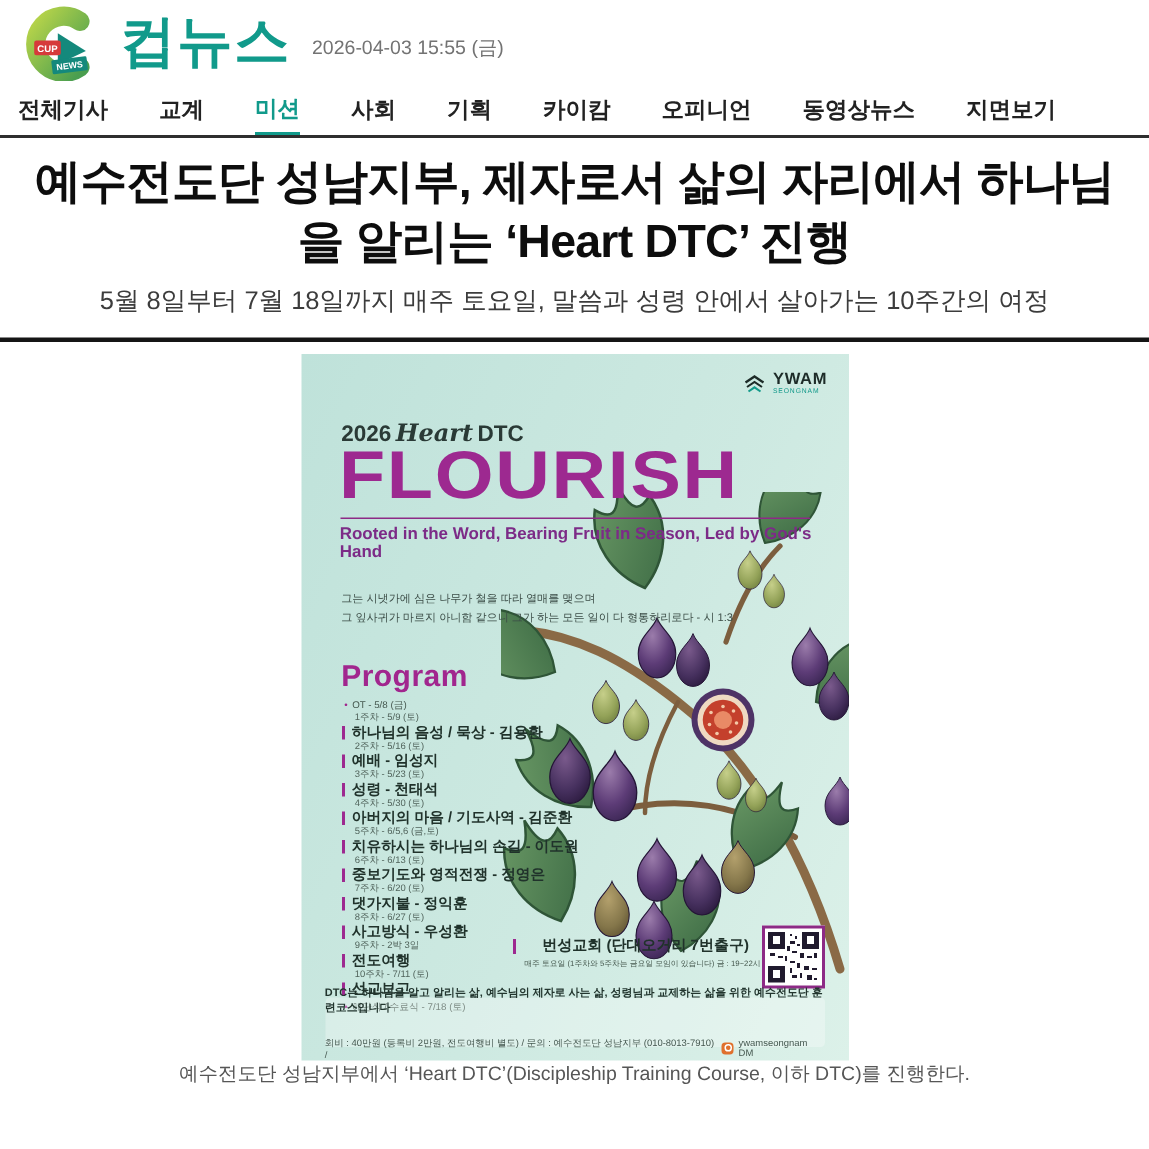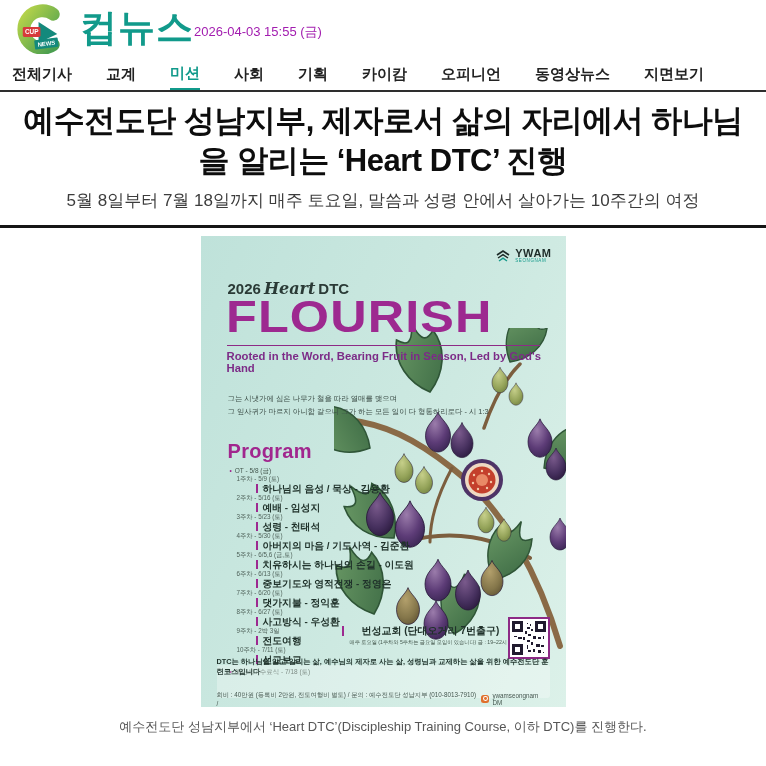--- a/index.html
+++ b/index.html
@@ -4,21 +4,21 @@
 <style>
   * { margin:0; padding:0; box-sizing:border-box; }
   html,body { width:766px; height:766px; background:#fff; overflow:hidden;
     font-family:"Liberation Sans","DejaVu Sans",sans-serif; }
   .page { width:766px; height:766px; background:#fff; }
 
   
   .site-header { display:flex; align-items:center; height:58px; padding:0 10px; }
   .logo-wrap { display:flex; align-items:center; gap:6px; cursor:pointer; }
   .wordmark { font-size:37px; font-weight:bold; color:#119a8b; letter-spacing:1px; line-height:1; padding-bottom:4px;}
-  .header-date { color:#a21caf; font-size:13px; padding-top:6px; }
+  .header-date { color:#737373; font-size:13px; margin-left:14px; padding-top:6px; }
 
   
   .main-nav { display:flex; align-items:center; gap:34px; padding:0 12px; height:34px;
     border-bottom:2px solid #2e2e2e; }
   .nav-item { font-size:15px; font-weight:bold; color:#222; cursor:pointer; line-height:30px; }
   .nav-item.active { color:#119a8b; border-bottom:2px solid #119a8b; }
 
   
   .headline { text-align:center; font-size:31px; font-weight:900; color:#0d0d0d;
     line-height:1.28; letter-spacing:-0.5px; margin:9px 14px 0; }
@@ -50,42 +50,42 @@
   .tagline { position:absolute; top:114px; left:26px; z-index:3; font-size:11.3px; font-weight:bold; color:#7c2b87; }
 
   .verse { position:absolute; top:157px; left:27px; z-index:3; font-size:7.4px; line-height:1.75; color:#3b4c46; }
 
   .program-h, .place-h { font-size:20px; font-weight:900; color:#a1268e; letter-spacing:0.3px; }
   .program { position:absolute; top:204px; left:27px; width:190px; z-index:3; }
   .p-side { font-size:6.5px; color:#45584f; line-height:7px; margin:4px 0 2px 2px; }
   .p-side .dot { color:#a1268e; margin-right:3px; }
   .p-date { font-size:6.3px; color:#50635b; line-height:6px; margin:2px 0 1.5px 9px; }
   .p-title { font-size:9.8px; line-height:9.5px; font-weight:bold; color:#20322b;
-    border-left:2.5px solid #9d2990; padding-left:5px;margin-left:28px; }
+    border-left:2.5px solid #9d2990; padding-left:5px; }
 
   .place { position:absolute; left:141px; top:386px; z-index:4; }
   .place-h { font-size:19px; }
   .place-name { font-size:10px; font-weight:bold; color:#20322b; border-left:2.5px solid #9d2990;
     padding-left:18px; margin-top:4px; line-height:10px; }
   .place-note { font-size:5.2px; color:#46594f; margin-top:3px; margin-left:8px; }
 
   .qr { position:absolute; right:16px; top:381px; width:42px; height:42px; background:#fff;
     border:2px solid #8d2a86; z-index:4; display:flex; align-items:center; justify-content:center; }
 
   .poster-footer { position:absolute; left:16px; right:16px; bottom:9px; height:33px; z-index:4;
     background:rgba(255,255,255,0.30); border-radius:3px; display:flex; flex-direction:column;
     align-items:center; justify-content:center; gap:14px; }
   .pf-1 { font-size:7.3px; font-weight:bold; color:#22352e; }
   .pf-2 { font-size:6.3px; color:#44574f; display:flex; align-items:center; gap:3px; }
   .ig { display:inline-block; width:8px; height:8px; background:#e0702d; border-radius:2.5px; position:relative; }
   .ig::after { content:""; position:absolute; inset:1.6px; border:1px solid #fff; border-radius:50%; }
 
   .fig-art { position:absolute; top:92px; right:-6px; z-index:1; pointer-events:none; }
 
-  .caption { text-align:center; font-size:13px; color:#565656; margin-top:11px; }
+  .caption { text-align:center; font-size:13px; color:#565656; }
 </style>
 </head>
 <body>
 
 <div class="page">
 
   <header class="site-header">
     <div class="logo-wrap">
       <svg width="64" height="50" viewBox="0 0 130 100">
         <defs>

